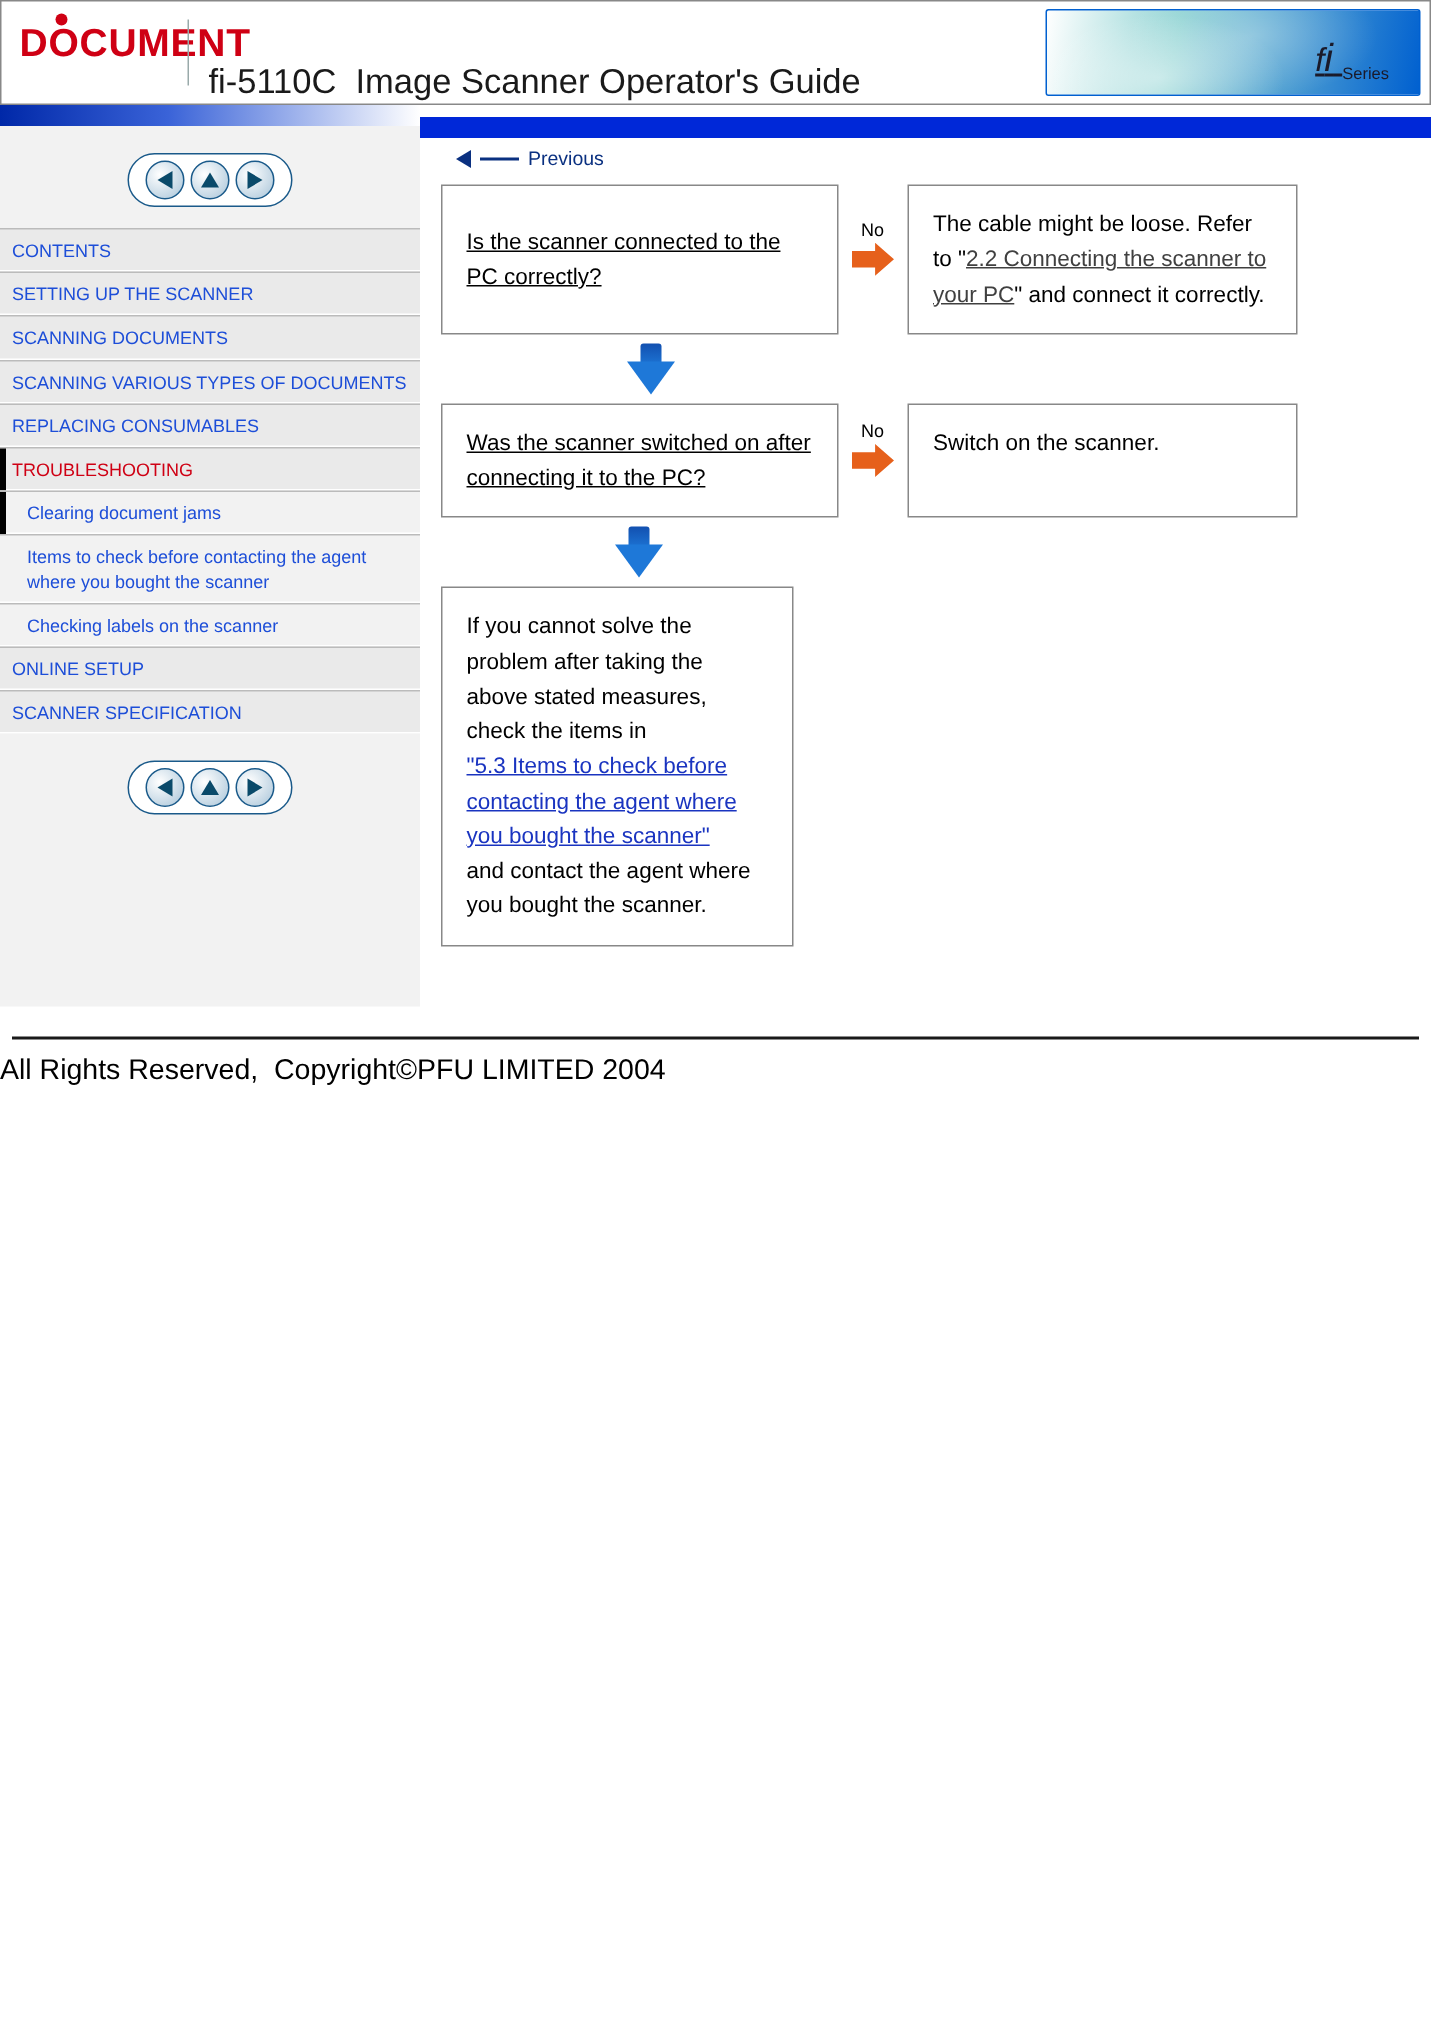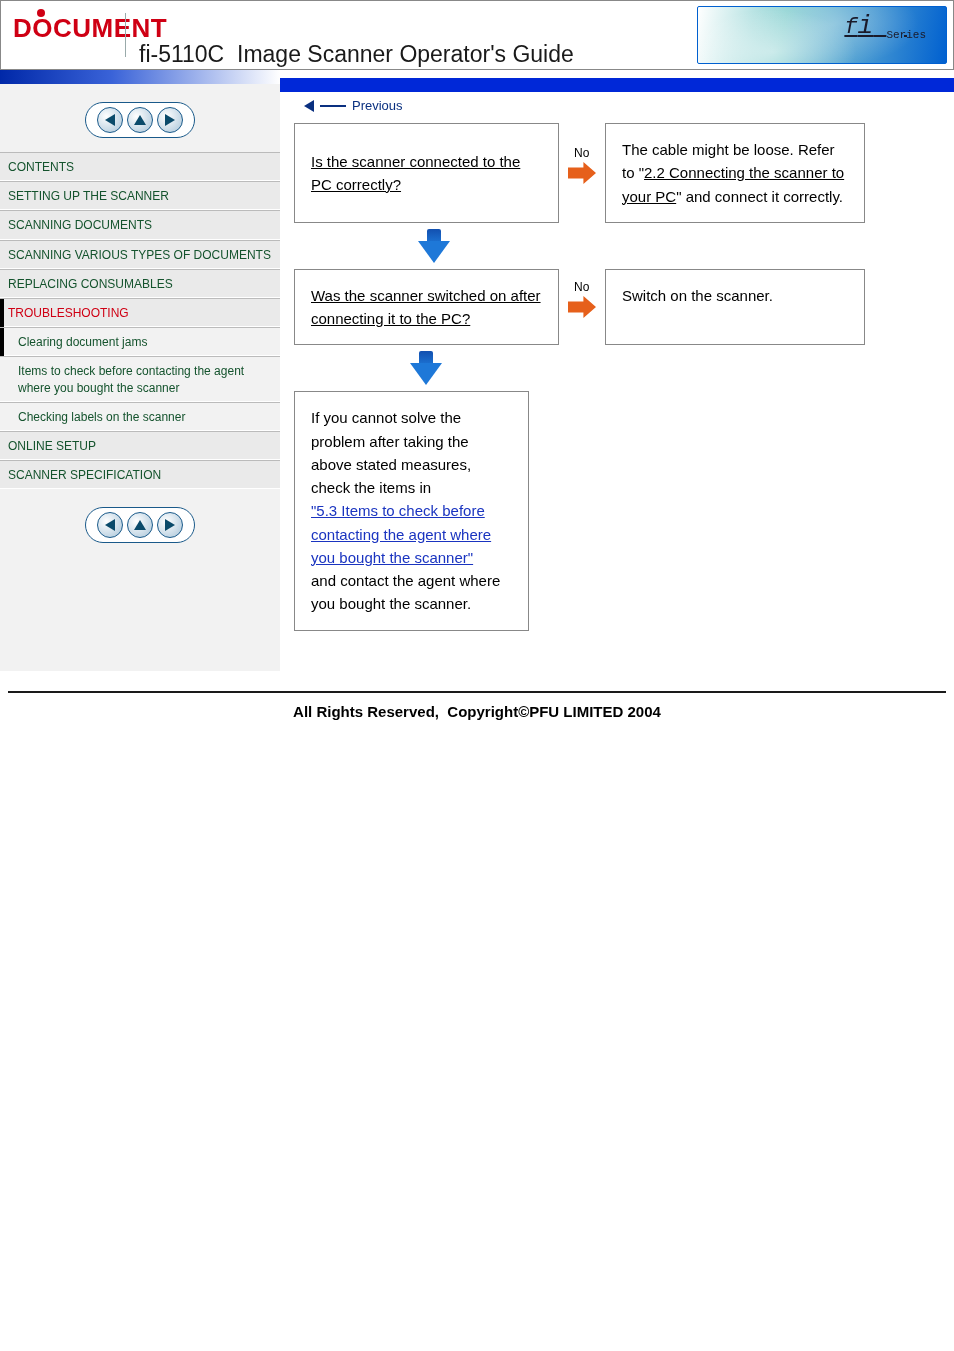--- a/index.html
+++ b/index.html
@@ -8,21 +8,21 @@
   
   .header      { position: relative; height: 70px; border: 1px solid #888; background: #fff; }
   .logo        { position: absolute; left: 12px; top: 14px; line-height: 1; }
   .logo .ball  { position: absolute; left: 24px; top: -6px; width: 8px; height: 8px; background:#cf0014; border-radius: 50%; }
   .logo span   { font-size: 26px; font-weight: bold; color: #cf0014; letter-spacing: .5px; }
   .sep         { position: absolute; left: 124px; top: 12px; bottom: 12px; width: 1px; background:#9aa; }
   .title       { position: absolute; left: 138px; top: 40px; font-size: 23px; color:#1a1a1a; }
   .badge       { position: absolute; right: 6px; top: 5px; width: 250px; height: 58px;
                  background: linear-gradient(100deg,#fff 0%, #8fd3d3 35%, #0060d0 100%);
                  border:1px solid #0060d0; border-radius: 2px; overflow:hidden; }
-  .badge .fi   { position:absolute; right:20px; top:4px; font-family: Liberation Mono, monospace; font-style: italic;
+  .badge .fi   { position:absolute; right:20px; top:16px; font-family: Liberation Sans, sans-serif; font-style: italic;
                  font-size: 22px; color:#1a1a2a; text-decoration: underline; }
   .badge .fi sub { font-style: normal; font-size: 11px; text-decoration: none; }
   .badge .curl { position:absolute; left:0; top:0; width:100%; height:100%;
                  background: radial-gradient(120px 60px at 30% 80%, rgba(255,255,255,.5), transparent 70%),
                              radial-gradient(120px 60px at 55% 30%, rgba(255,255,255,.3), transparent 70%); }
 
   
   .wrap        { display:flex; }
   .side        { width: 280px; background:#f2f2f2; display:flex; flex-direction:column; }
   .main        { flex:1; padding: 8px 0 40px 0; }
@@ -40,21 +40,21 @@
   .tri-l       { width:0; height:0; border-top:6px solid transparent; border-bottom:6px solid transparent;
                  border-right:10px solid #0a4a6a; }
   .tri-r       { width:0; height:0; border-top:6px solid transparent; border-bottom:6px solid transparent;
                  border-left:10px solid #0a4a6a; }
   .tri-u       { width:0; height:0; border-left:6px solid transparent; border-right:6px solid transparent;
                  border-bottom:10px solid #0a4a6a; }
 
   
   .menu        { display:flex; flex-direction:column; }
   .mi          { padding:6px 8px 5px 8px; font-size:12px; border-top:1px solid #bbb;
-                 border-bottom:1px solid #fff; color:#14532d; background:#eaeaea; cursor:pointer;
+                 border-bottom:1px solid #fff; color:#1d4ed8; background:#eaeaea; cursor:pointer;
                  line-height:1.35; }
   .mi.l2       { padding-left:18px; background:#f2f2f2; font-size:12px; }
   .mi[data-red="1"]{ color:#cf0014; }
   .mi.active   { background:#f7c6c6; }
   .sectionhead { position:relative; }
   .vaccent     { position:absolute; left:0; top:0; bottom:-1px; width:4px; background:#000; }
   .mi .vaccent.red { background:#cf0014; }
 
   
   .flow        { padding: 0 14px; }
@@ -64,35 +64,35 @@
                  border-right:10px solid #0a3080; }
   .back .bl    { width:26px; height:2px; background:#0a3080; margin-top:1px; }
 
   .row         { display:flex; align-items:stretch; gap:0; }
   .box         { border:1px solid #888; padding:14px 16px; font-size:15px; line-height:1.55;
                  background:#fff; }
   .q           { width:265px; display:flex; align-items:center;text-decoration:underline; }
   .rarrow      { width:46px; display:flex; align-items:center; justify-content:center; }
   .rarrow .ar  { width:28px; height:22px; background:#e6601b; clip-path: polygon(0 25%,55% 25%,55% 0,100% 50%,55% 100%,55% 75%,0 75%); }
   .a           { flex:1; max-width:260px; }
-  .a a         { color:#000000; text-decoration: underline; }
+  .a a         { color:#404040; text-decoration: underline; }
   .final       { width:235px; }
   .final a     { color:#1a34c0; text-decoration: underline; display:block; }
 
   .darrow-wrap { display:flex; justify-content:flex-start; padding:6px 0 6px 116px; }
   .darrow      { width:32px; height:34px; position:relative; }
   .darrow::before{ content:""; position:absolute; left:9px; top:0; width:14px; height:16px;
                    background: linear-gradient(180deg,#1250b0,#1e78d8); border-radius:2px; }
   .darrow::after { content:""; position:absolute; left:0; top:12px; width:0; height:0;
                    border-left:16px solid transparent; border-right:16px solid transparent;
                    border-top:22px solid #1e78d8; }
 
   
   hr.foot      { margin:20px 8px 10px; border:none; border-top:2px solid #1a1a1a; }
-  .copy        { text-align:center; font-size:15px; padding-bottom:20px;font-weight:bold; }
+  .copy        { text-align:left; font-size:19px; padding-bottom:20px; }
 </style>
 </head>
 <body>
 
 <div class="header">
   <div class="logo">
     <div class="ball"></div>
     <span>DOCUMENT</span>
   </div>
   <div class="sep"></div>

